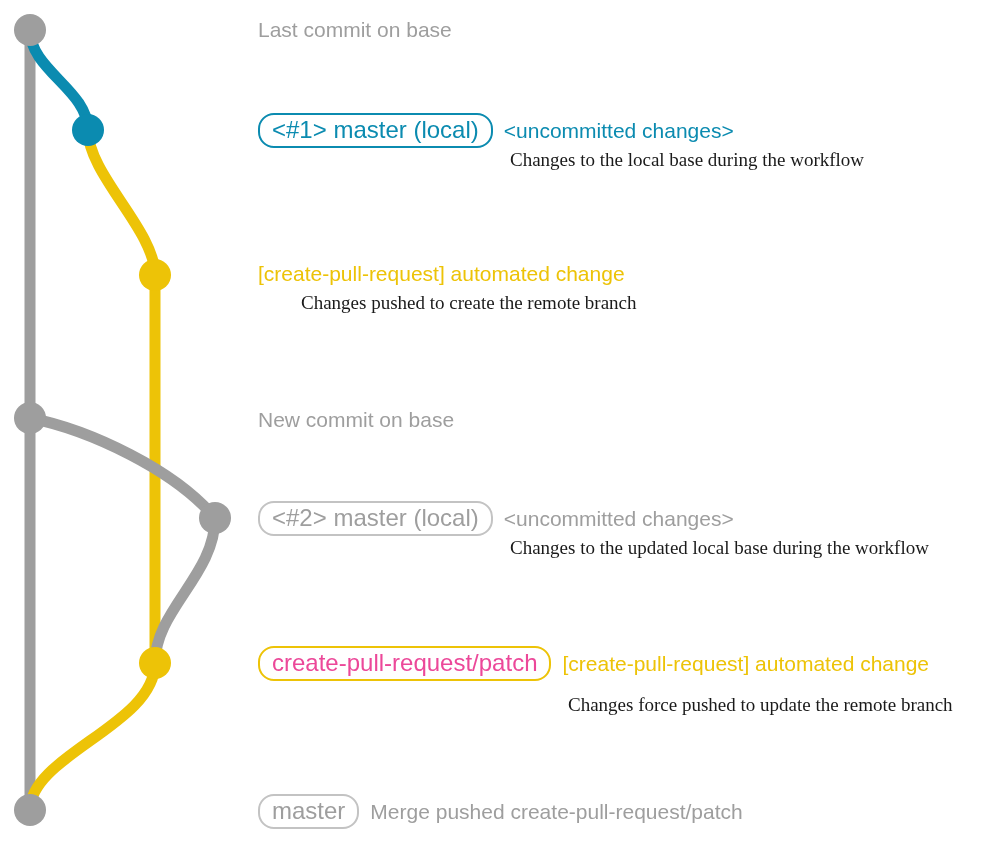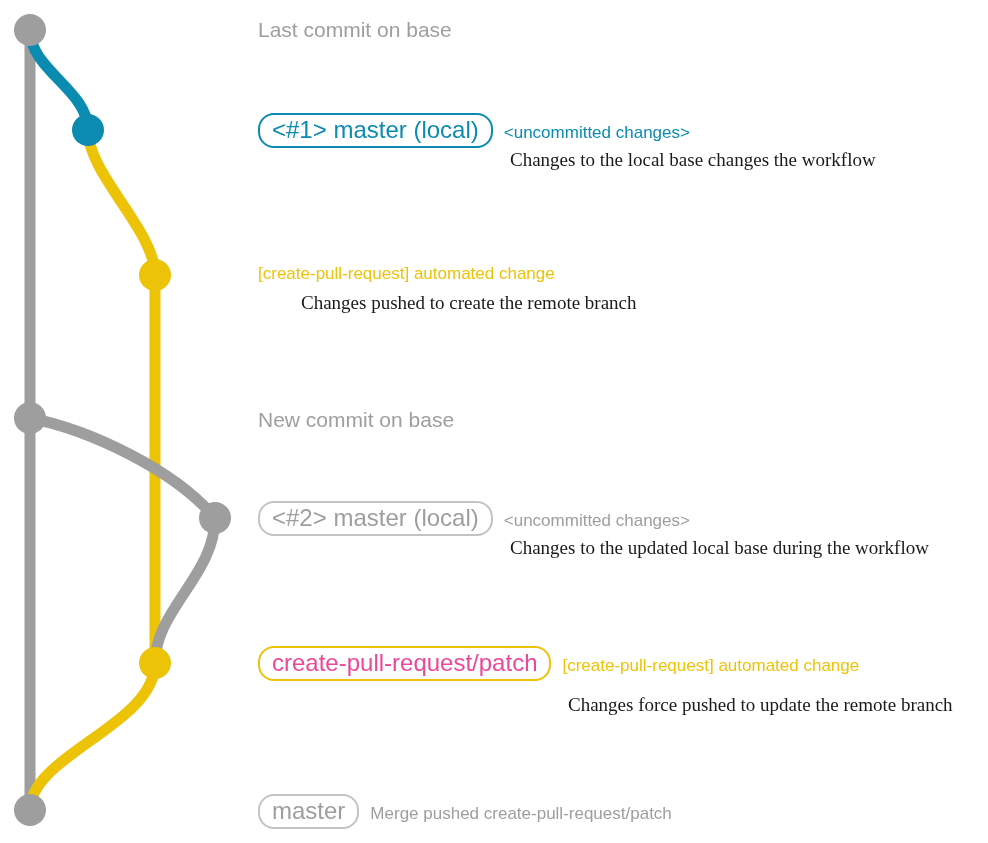--- a/index.html
+++ b/index.html
@@ -41,21 +41,21 @@
     padding: 4px 12px 5px 12px;
     font-size: 24px;
     line-height: 22px;
     box-sizing: border-box;
   }
   .pill.teal   { border-color: #0b8bb0; color: #0b8bb0; }
   .pill.gray   { border-color: #c3c3c3; color: #9e9e9e; }
   .pill.yellow { border-color: #edc307; color: #ec4899; }
 
   .headline {
-    font-size: 17px;
+    font-size: 21px;
     line-height: 24px;
   }
   .headline.teal   { color: #0b8bb0; }
   .headline.gray   { color: #9e9e9e; }
   .headline.yellow { color: #edc307; }
 
   .gap { display: inline-block; width: 11px; }
 
   .desc {
     position: absolute;
@@ -108,21 +108,21 @@
     </g>
   </svg>
 
   <div class="plain-label" style="left:258px; top:18px;">Last commit on base</div>
 
   <div class="row" style="left:258px; top:113px;">
     <span class="pill teal">&lt;#1&gt; master (local)</span>
     <span class="gap"></span>
     <span class="headline teal">&lt;uncommitted changes&gt;</span>
   </div>
-  <div class="desc" style="left:510px; top:149px;">Changes to the local base changes the workflow</div>
+  <div class="desc" style="left:510px; top:149px;">Changes to the local base during the workflow</div>
 
   <div class="row" style="left:258px; top:262px;">
     <span class="headline yellow">[create-pull-request] automated change</span>
   </div>
   <div class="desc" style="left:271px; top:292px;margin-left:30px;">Changes pushed to create the remote branch</div>
 
   <div class="plain-label" style="left:258px; top:408px;">New commit on base</div>
 
   <div class="row" style="left:258px; top:501px;">
     <span class="pill gray">&lt;#2&gt; master (local)</span>

